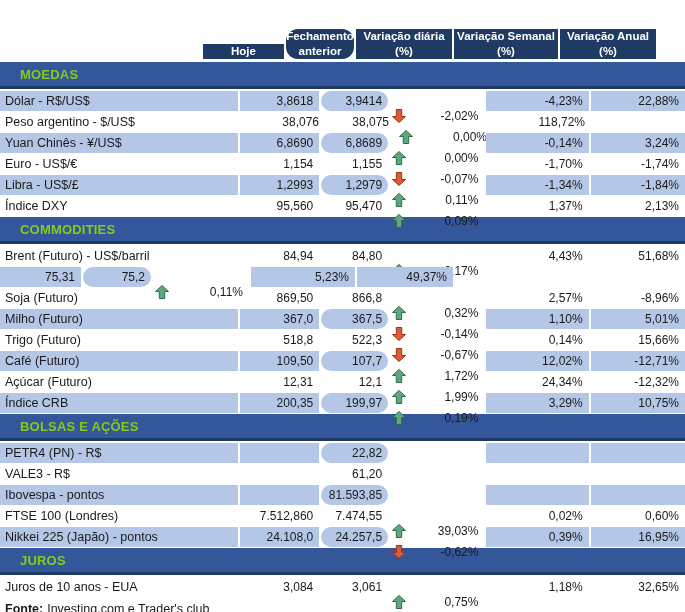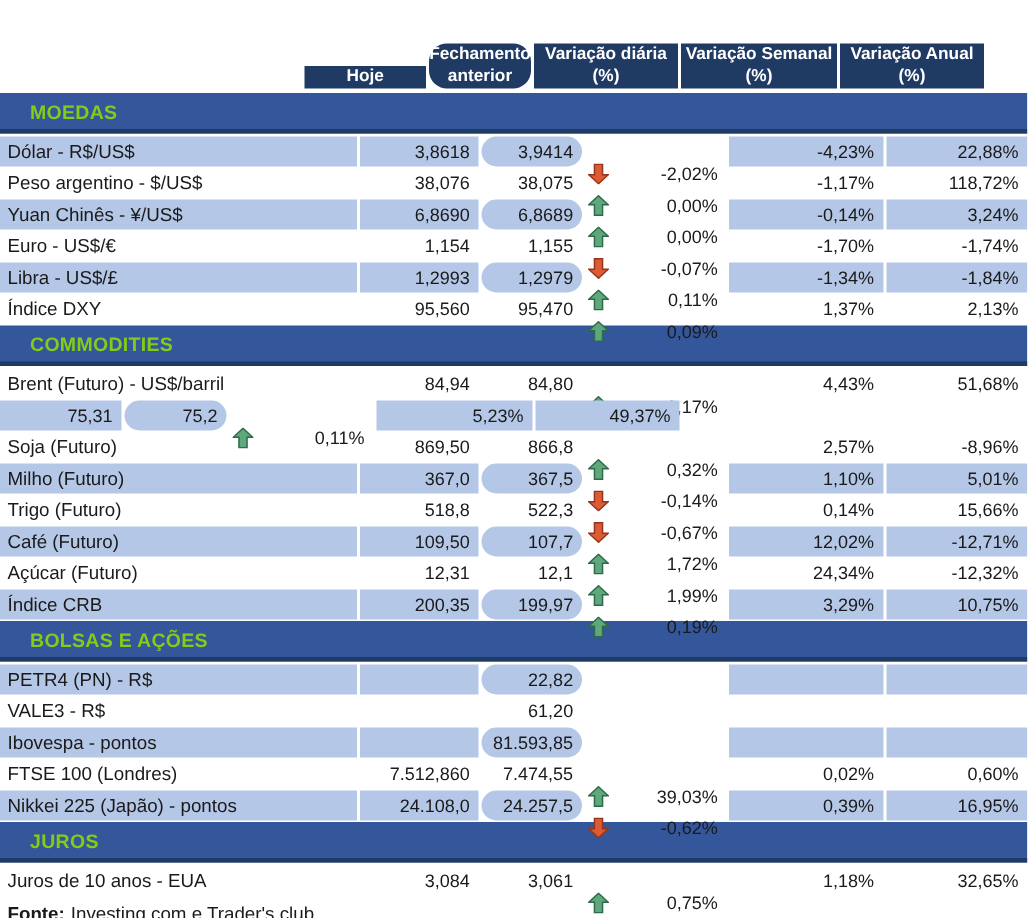--- a/index.html
+++ b/index.html
@@ -76,21 +76,20 @@
         <div class="cell col-hoje num">38,076</div>
         <div class="cell col-fech num">38,075</div>
         <div class="cell col-vd vd">
           <span class="arrow">
             <svg viewBox="0 0 14 14">
               <path d="M7 0.5 L13.5 6.5 L9.7 6.5 L9.7 13.5 L4.3 13.5 L4.3 6.5 L0.5 6.5 Z" fill="#5FA77C" stroke="#2E6B49" stroke-width="1"></path>
             </svg>
           </span>
           <span class="val">0,00%</span>
         </div>
-        <div class="cell col-vs num">-1,17%</div>
         <div class="cell col-va num">118,72%</div>
       </div>
       <div class="row shaded">
         <div class="cell col-label">Yuan Chinês - ¥/US$</div>
         <div class="cell col-hoje num">6,8690</div>
         <div class="cell col-fech num">6,8689</div>
         <div class="cell col-vd vd">
           <span class="arrow">
             <svg viewBox="0 0 14 14">
               <path d="M7 0.5 L13.5 6.5 L9.7 6.5 L9.7 13.5 L4.3 13.5 L4.3 6.5 L0.5 6.5 Z" fill="#5FA77C" stroke="#2E6B49" stroke-width="1"></path>

